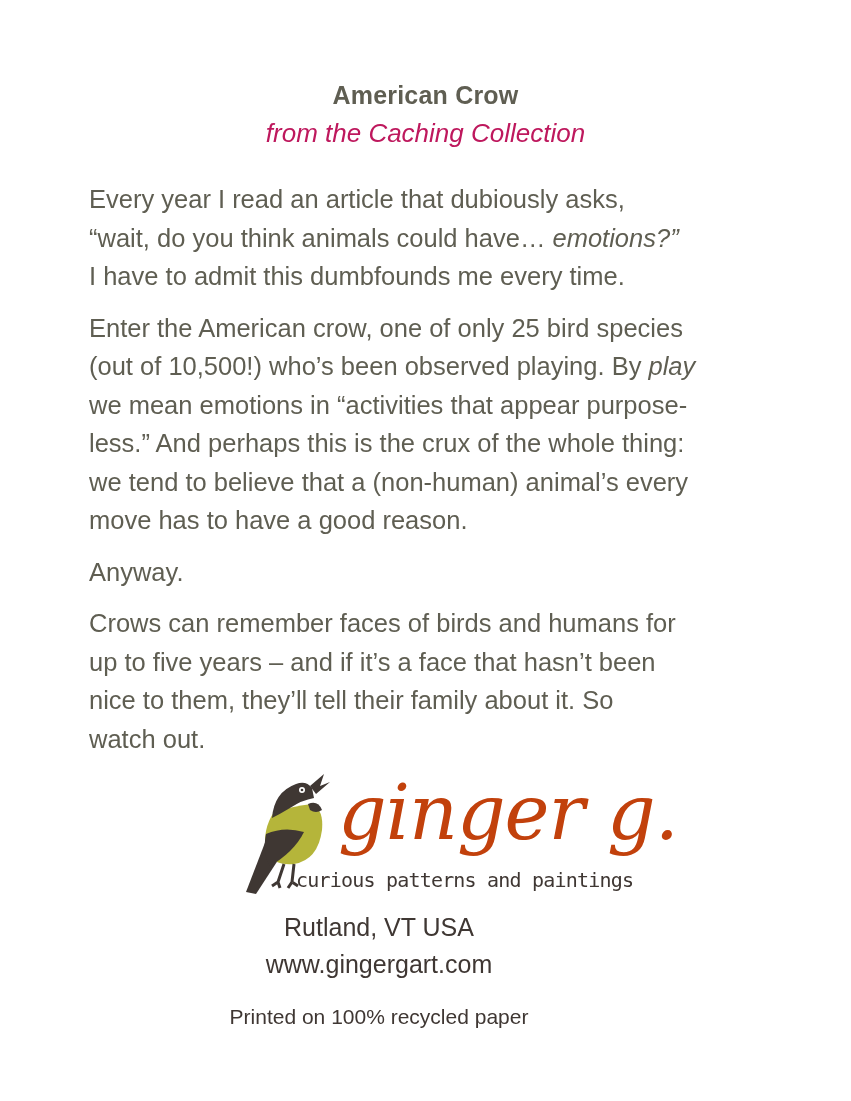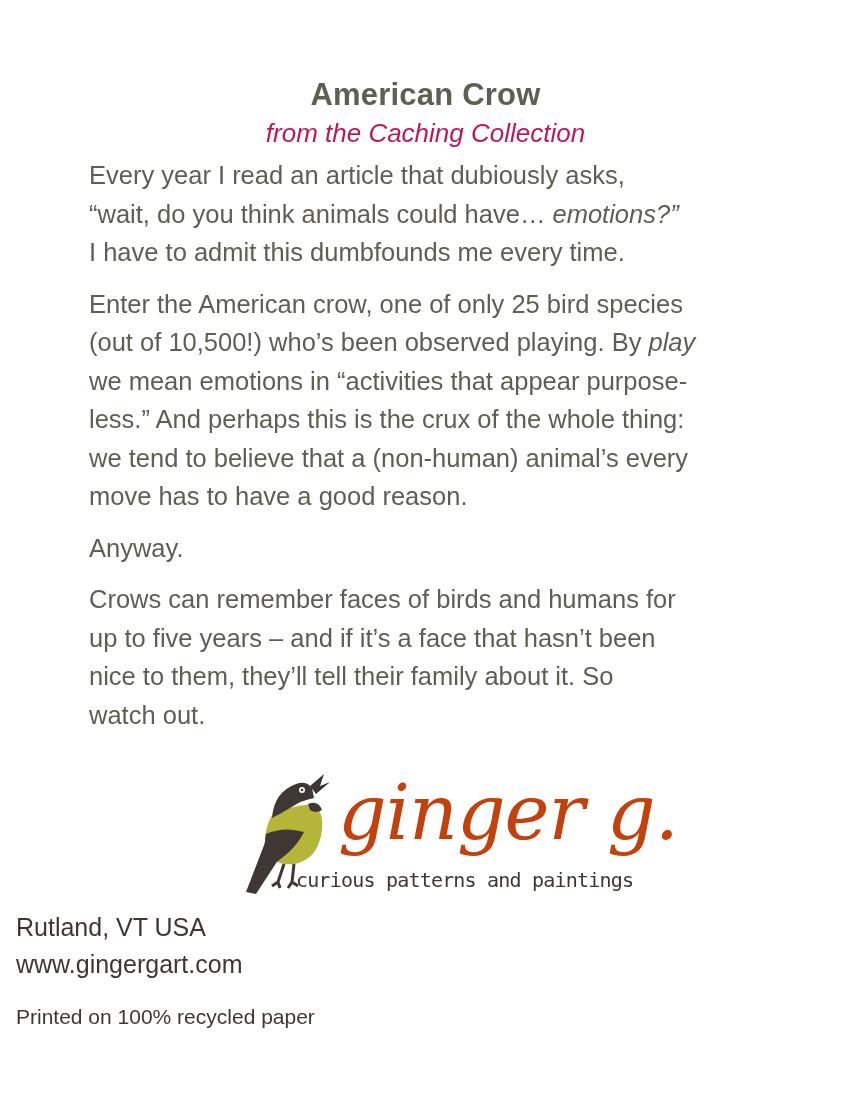--- a/index.html
+++ b/index.html
@@ -1,27 +1,27 @@
 <!DOCTYPE html>
 <html><head>
   <meta charset="utf-8">
   <style>
     html, body { margin: 0; padding: 0; background: #ffffff; }
     body { width: 851px; height: 1101px; position: relative; overflow: hidden;
            font-family: "Liberation Sans", "DejaVu Sans", sans-serif; color: #5f5e52; }
     .header { position: absolute; top: 76px; left: 0; width: 851px; text-align: center; }
-    .title { font-size: 31px; font-weight: bold; color: #5f5e52; line-height: 38px; letter-spacing: 0.2px; }
+    .title { font-size: 25px; font-weight: bold; color: #5f5e52; line-height: 38px; letter-spacing: 0.2px; }
     .subtitle { font-size: 26px; font-style: italic; color: #be185d; line-height: 38px; }
-    .body-text { position: absolute; left: 89px; top: 156px; width: 690px; font-size: 25.5px; line-height: 38.5px; color: #5f5e52; }
+    .body-text { position: absolute; left: 89px; top: 180px; width: 690px; font-size: 25.5px; line-height: 38.5px; color: #5f5e52; }
     .para { margin: 0 0 13px 0; white-space: nowrap; }
     .para .line { display: block; }
     .logo { position: absolute; left: 244px; top: 770px; width: 370px; height: 140px; }
     .brand-text { position: absolute; left: 338px; top: 768px; font-family: "DejaVu Serif", serif; font-style: italic; font-size: 76px; color: #c2410c; letter-spacing: -1px; line-height: 90px; }
     .tagline { position: absolute; left: 296px; top: 868px; font-family: "DejaVu Sans Mono", monospace; font-size: 20px; color: #3f3733; letter-spacing: -0.8px; }
-    .footer { position: absolute; left: 0; width: 758px; text-align: left; color: #3f3733; padding-left: 16px; }
+    .footer { position: absolute; left: 0; width: 758px; text-align: center; color: #3f3733; }
     .loc { top: 913px; font-size: 25px; }
     .web { top: 950px; font-size: 25px; }
     .printed { top: 1005px; font-size: 21px; }
   </style>
 </head>
 <body>
 
 <div class="header">
   <div class="title">American Crow</div>
   <div class="subtitle">from the Caching Collection</div>

